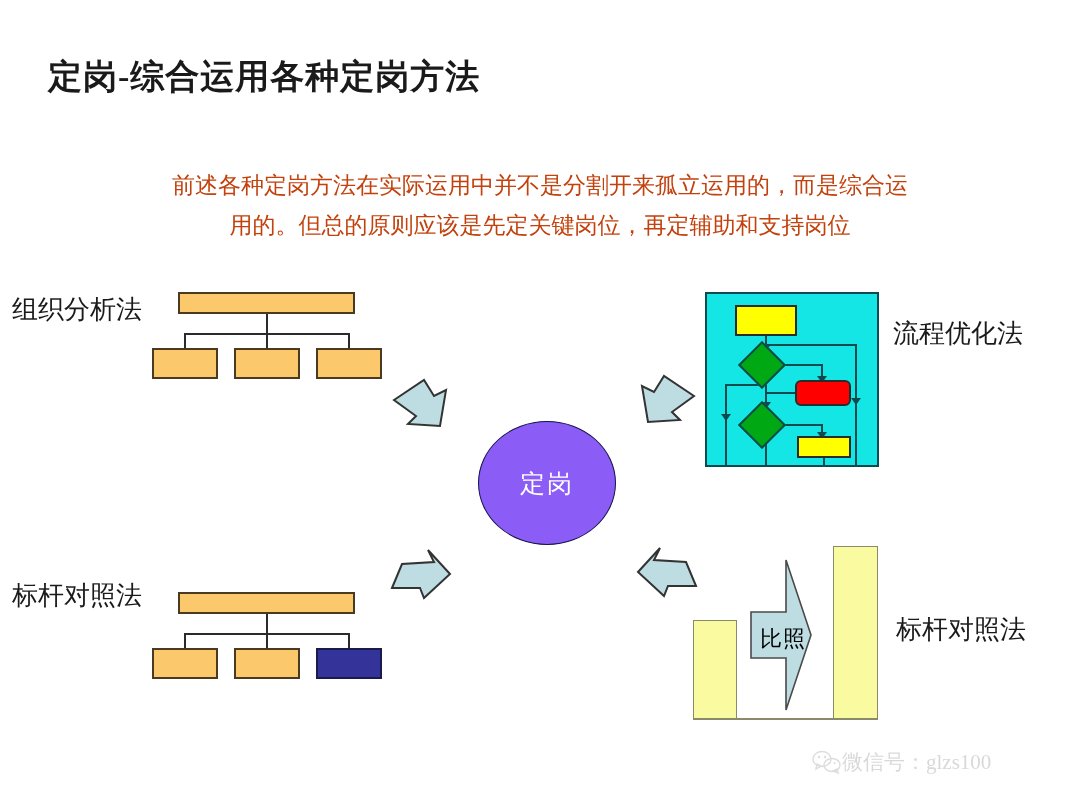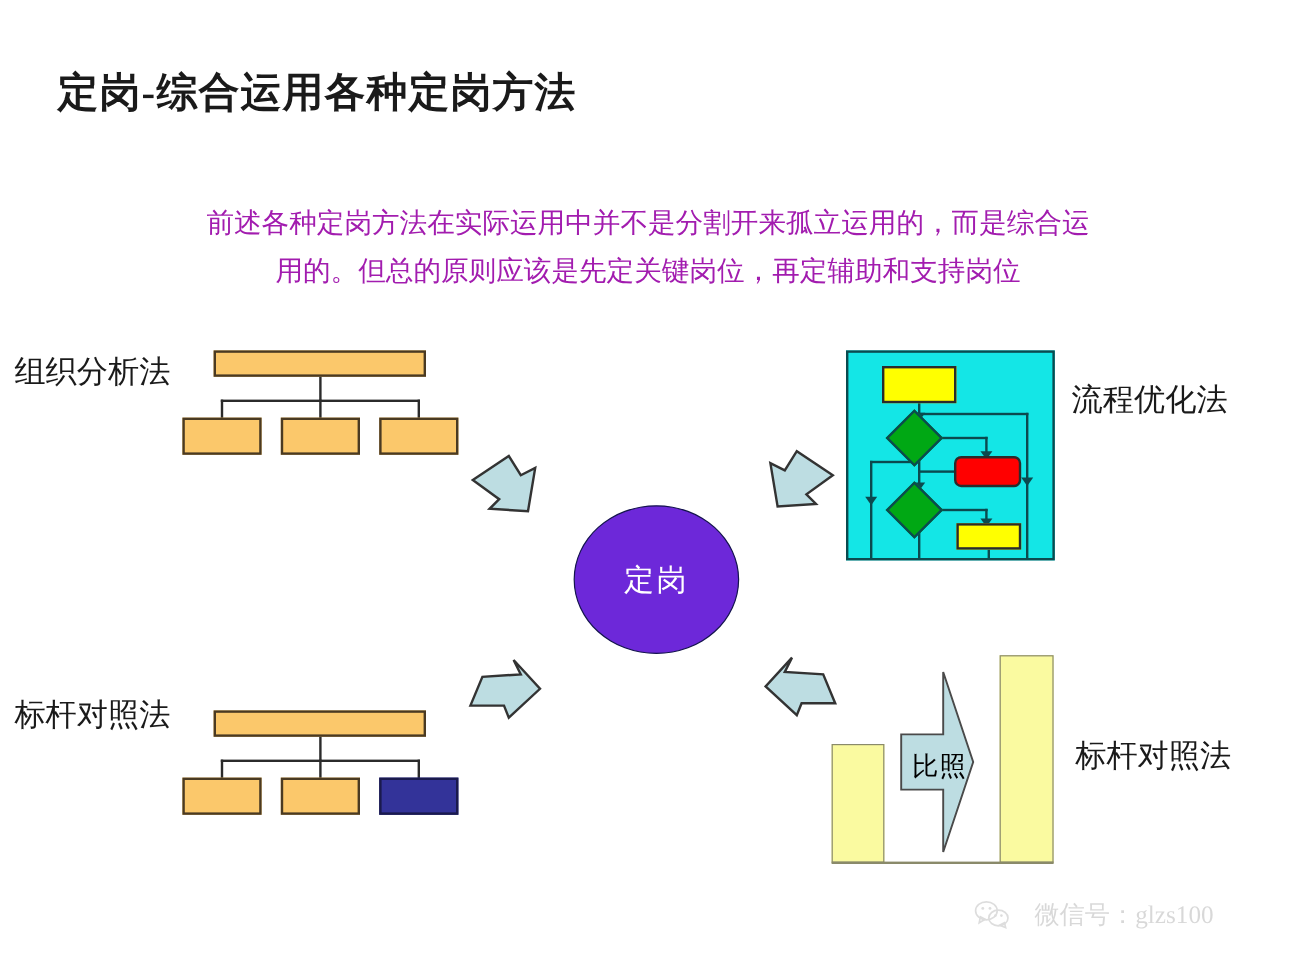--- a/index.html
+++ b/index.html
@@ -32,21 +32,21 @@
 
   
   #intro-paragraph {
     position: absolute;
     left: 100px;
     top: 166px;
     width: 880px;
     text-align: center;
     font-size: 23px;
     line-height: 40px;
-    color: #a21caf;
+    color: #c2410c;
   }
   #intro-paragraph .ln { display: block; }
 
   
   .method-label {
     position: absolute;
     font-size: 26px;
     color: #1a1a1a;
     white-space: nowrap;
   }
@@ -55,21 +55,21 @@
   #label-mission  { left: 12px;  top: 578px; }
   #label-benchmark{ left: 896px; top: 612px; }
 
   
   #center-node {
     position: absolute;
     left: 478px;
     top: 421px;
     width: 136px;
     height: 122px;
-    background: #6d28d9;
+    background: #8b5cf6;
     border: 1px solid #14144d;
     border-radius: 50%;
     display: flex;
     align-items: center;
     justify-content: center;
   }
   #center-node-label {
     color: #ffffff;
     font-size: 25px;
     letter-spacing: 2px;
@@ -145,21 +145,21 @@
     letter-spacing: 1px;
   }
 
   
   #watermark {
     position: absolute;
     left: 812px;
     top: 748px;
     display: flex;
     align-items: center;
-    gap: 20px;
+    gap: 0;
     opacity: 0.33;
   }
   #watermark-text {
     font-size: 21px;
     color: #8c8c8c;
     white-space: nowrap;
   }
 
   svg { display: block; overflow: visible; }
 </style>

